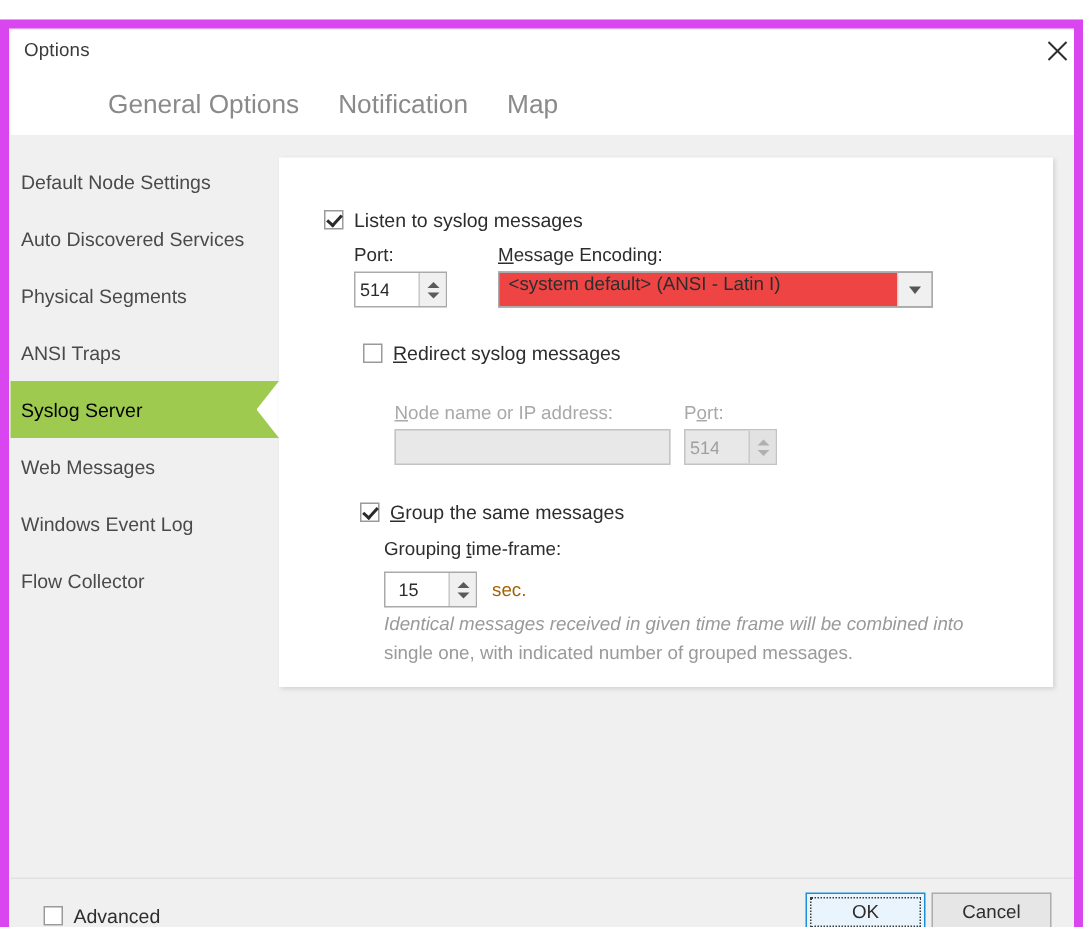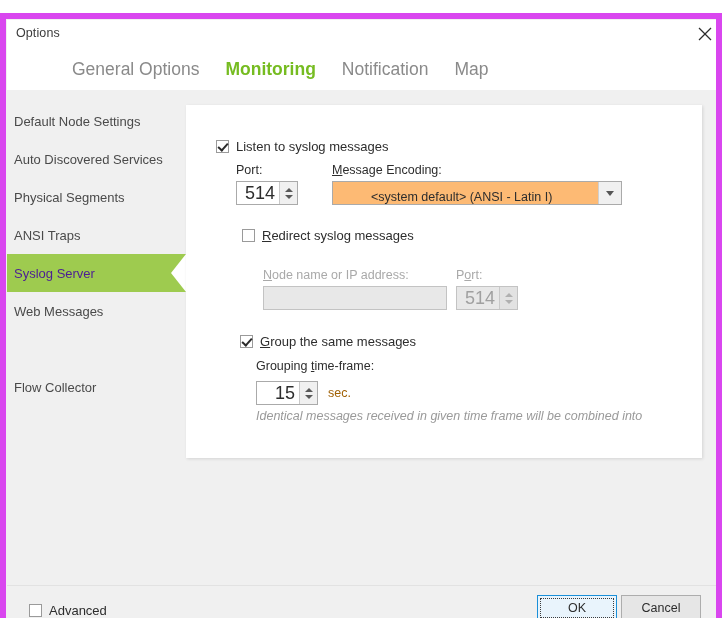--- a/index.html
+++ b/index.html
@@ -93,21 +93,21 @@
     align-items: center;
     box-sizing: border-box;
     padding-left: 7px;
     font-size: 13px;
     color: #4a4a4a;
     cursor: default;
     white-space: nowrap;
   }
   .side-item.selected {
     background: #9ecb4f;
-    color: #4c1d95;
+    color: #000000;
   }
   .side-item.selected .notch {
     position: absolute;
     right: 0;
     top: 0;
     width: 15px;
     height: 38px;
     background: #ffffff;
     clip-path: polygon(100% 0, 100% 100%, 0 50%);
   }
@@ -169,23 +169,23 @@
     background: #ffffff;
     height: 24px;
   }
   .spin.disabled { background: #e8e8e8; border-color: #c3c3c3; }
   .spin input {
     border: none;
     outline: none;
     background: transparent;
     text-align: right;
     font-family: "Liberation Sans", sans-serif;
-    font-size: 18px;
-    color: #2d2d2d;
-    padding: 0 4px 0 3px;
+    font-size: 12px;
+    color: #2d2d2d;
+    padding: 0 20px 0 3px;
     width: 100%;
     box-sizing: border-box;
     height: 100%;
   }
   .spin.disabled input { color: #a0a0a0; }
   .spin-btns {
     width: 17px;
     border-left: 1px solid #c9c9c9;
     background: #f0f0f0;
     display: flex;
@@ -211,27 +211,26 @@
     height: 24px;
     font-family: "Liberation Sans", sans-serif;
     font-size: 13px;
     color: #2d2d2d;
     padding: 0 5px;
     outline: none;
   }
   .textbox.disabled { background: #e8e8e8; border-color: #c3c3c3; color: #a0a0a0; }
   .combo {
     display: flex;
-    align-items: flex-end;
+    align-items: flex-start;
     border: 1px solid #aaaaaa;
-    background: #fdba74;
+    background: #ef4444;
     box-sizing: border-box;
     height: 24px;
     cursor: default;
-    padding-left: 32px;
   }
   .combo-text {
     flex: 1 1 auto;
     font-size: 12.5px;
     color: #2d2d2d;
     padding-left: 6px;
     white-space: nowrap;
     overflow: hidden;
   }
   .combo-arrow {
@@ -311,21 +310,20 @@
         <svg width="14" height="14" viewBox="0 0 14 14">
           <line x1="1" y1="1" x2="13" y2="13" stroke="#2d2d2d" stroke-width="1.3"></line>
           <line x1="13" y1="1" x2="1" y2="13" stroke="#2d2d2d" stroke-width="1.3"></line>
         </svg>
       </span>
     </div>
   </div>
 
   <div class="tabstrip">
     <div class="tab">General Options</div>
-    <div class="tab active">Monitoring</div>
     <div class="tab">Notification</div>
     <div class="tab">Map</div>
   </div>
 
   <div class="bodyarea">
 
     <div class="sidebar">
       <div class="side-item" style="top:12px">
         <span>Default Node Settings</span>
       </div>
@@ -337,20 +335,23 @@
       </div>
       <div class="side-item" style="top:126px">
         <span>ANSI Traps</span>
       </div>
       <div class="side-item selected" style="top:164px">
         <span>Syslog Server</span>
         <span class="notch"></span>
       </div>
       <div class="side-item" style="top:202px">
         <span>Web Messages</span>
+      </div>
+      <div class="side-item" style="top:240px">
+        <span>Windows Event Log</span>
       </div>
       <div class="side-item" style="top:278px">
         <span>Flow Collector</span>
       </div>
     </div>
 
     <div class="panel">
       <div class="panel-inner">
 
         <div class="row chk" style="left:30px; top:34px;">
@@ -416,20 +417,21 @@
         <div class="row spin" style="left:70px; top:276px; width:62px;">
           <input type="text" value="15" style="">
           <span class="spin-btns">
             <span class="arw up"></span>
             <span class="arw dn"></span>
           </span>
         </div>
         <div class="row unit" style="left:142px; top:281px;">sec.</div>
 
         <div class="row desc" style="left:70px; top:302px;font-style:italic;">Identical messages received in given time frame will be combined into</div>
+        <div class="row desc" style="left:70px; top:321px;">single one, with indicated number of grouped messages.</div>
 
       </div>
     </div>
   </div>
 
   <div class="footer">
     <div class="advanced-chk chk">
       <span class="chkbox"></span>
       <span class="chk-label">Advanced</span>
     </div>

